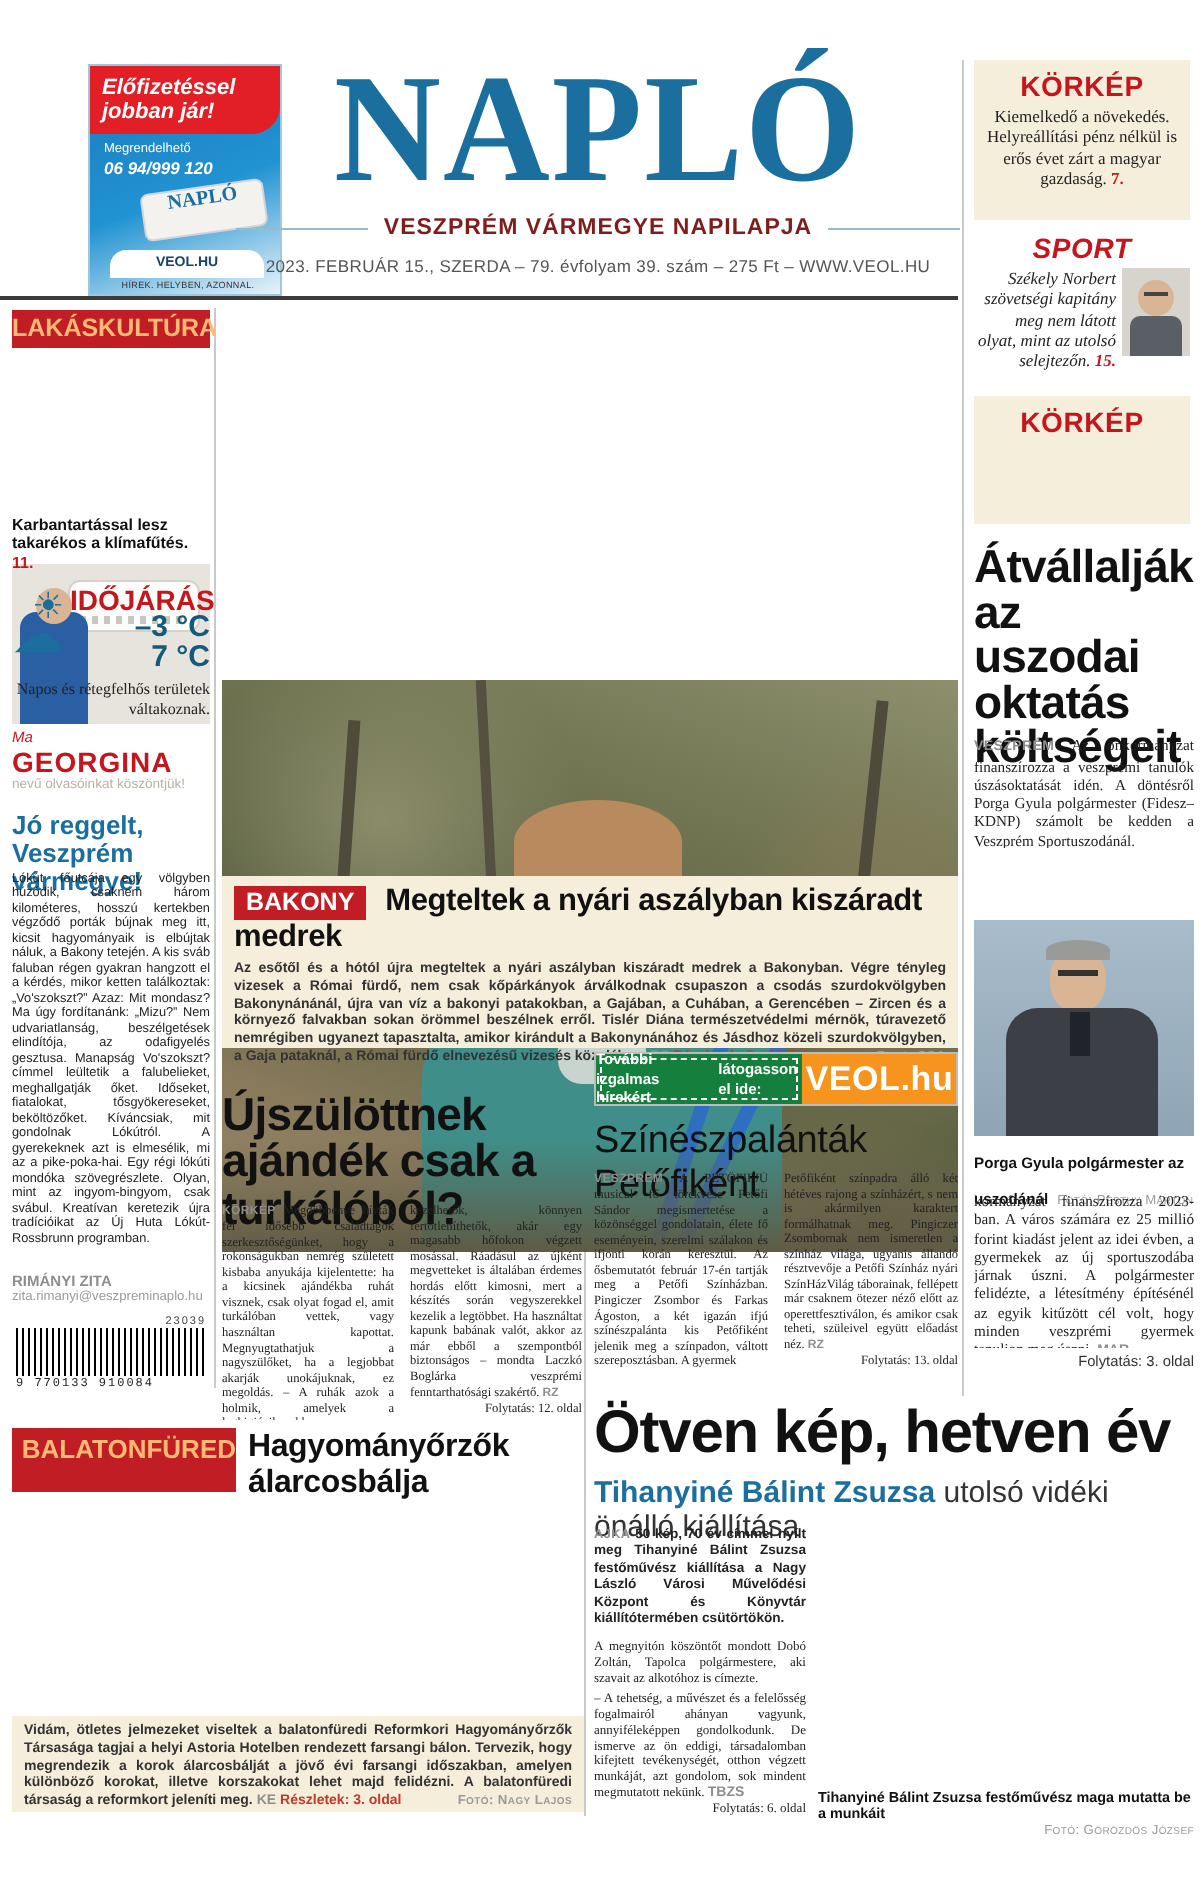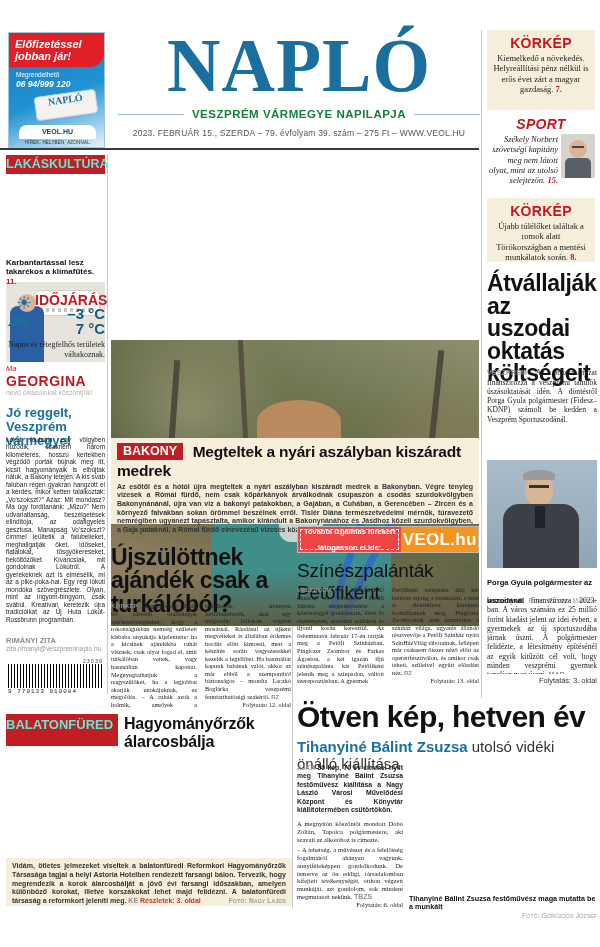--- a/index.html
+++ b/index.html
@@ -5,28 +5,28 @@
   * { margin:0; padding:0; box-sizing:border-box; }
   html,body { background:#e8e8e8; }
   body { font-family:"Liberation Sans", sans-serif; }
   #page { position:relative; width:600px; height:947px; background:#fff; margin:0 auto; overflow:hidden; }
   .abs { position:absolute; }
   .just { text-align:justify; hyphens:auto; }
   .clip { overflow:hidden; }
 
   
   .logo { font-family:"Liberation Serif", serif; font-weight:bold; color:#1a6f9e; font-size:74px; letter-spacing:1px; line-height:1; transform:scaleY(1.04); }
-  .subtitle-row { display:flex; align-items:center; gap:8px; color:#15803d; }
+  .subtitle-row { display:flex; align-items:center; gap:8px; color:#7f1d1d; }
   .subtitle-row .line { flex:1; height:1px; background:#9bb9c9; }
   .subtitle { font-weight:bold; font-size:11.5px; letter-spacing:.5px; }
   .dateline { font-size:8.5px; color:#555; letter-spacing:.2px; }
   .main-rule { height:2px; background:#3a3a3a; }
 
   
-  .ad { background:linear-gradient(160deg,#1b79bd 0%,#2193d2 55%,#e8f3fa 100%); border:1px solid #9ec7de; overflow:hidden; }
+  .ad { background:linear-gradient(160deg,#1b79bd 0%,#2193d2 55%,#e8f3fa 100%); border:1px solid #9ec7de; overflow:hidden;margin-left:36px; }
   .ad-banner { background:#e21f26; color:#fff; font-style:italic; font-weight:bold; font-size:11px; line-height:1.1; padding:5px 6px; border-radius:0 0 14px 0; }
   .ad-order { color:#fff; font-size:6.5px; margin:4px 0 0 7px; }
   .ad-phone { color:#fff; font-style:italic; font-weight:bold; font-size:8.5px; margin:1px 0 0 7px; }
   .ad-paper { background:#f4f2ee; border-radius:4px; border:1px solid #cfd6da; }
   .ad-paper .mini-logo { color:#1a6f9e; font-family:"Liberation Serif",serif; font-weight:bold; font-size:10px; text-align:center; }
   .ad-veol { background:#fff; border-radius:8px 8px 0 0; font-weight:bold; font-size:7px; color:#16426b; text-align:center; padding-top:3px; }
   .ad-tag { font-size:4.5px; color:#333; text-align:center; letter-spacing:.2px; }
 
   
   .vline { width:1px; background:#c9c9c9; }
@@ -37,21 +37,21 @@
   .h-uszoda { font-weight:bold; font-size:23px; line-height:.98; color:#111; letter-spacing:-.4px; }
   .bodytext { font-family:"Liberation Serif",serif; font-size:7.6px; line-height:1.22; color:#222; }
   .lead-loc { font-family:"Liberation Sans",sans-serif; color:#8e8e8e; font-weight:bold; font-size:7px; letter-spacing:.2px; }
   .caption { font-weight:bold; font-size:7.6px; line-height:1.15; color:#111; }
   .credit { color:#9a9a9a; font-size:6.6px; font-variant:small-caps; letter-spacing:.2px; }
   .contread { font-size:7.4px; color:#333; }
   .initials { color:#8e8e8e; font-weight:bold; font-family:"Liberation Sans",sans-serif; font-size:7px; }
   .more-red { color:#c0392b; }
 
   
-  .red-label { background:#c01e24; color:#5eead4; font-weight:bold; text-align:left; }
+  .red-label { background:#c01e24; color:#fdba74; font-weight:bold; text-align:right; }
   .lr-caption { font-weight:bold; font-size:8px; line-height:1.18; color:#111; }
   .wx-title { color:#c5161d; font-weight:bold; font-size:14px; text-align:right; }
   .wx-temp { color:#155a7d; font-weight:bold; font-size:15px; text-align:right; line-height:1.05; }
   .wx-text { font-family:"Liberation Serif",serif; font-size:8px; text-align:right; color:#222; line-height:1.2; }
   .nameday-ma { color:#c5161d; font-style:italic; font-size:7.5px; }
   .nameday-name { color:#c5161d; font-weight:bold; font-size:14px; letter-spacing:.5px; }
   .nameday-suffix { color:#b9b2a6; font-size:6.8px; }
   .greet-h { color:#1a6f9e; font-weight:bold; font-size:13px; line-height:1.08; }
   .greet-body { font-size:6.4px; line-height:1.17; color:#222; text-align:justify; hyphens:auto; }
   .author { color:#8e8e8e; font-weight:bold; font-size:7.5px; }
@@ -64,21 +64,21 @@
   .bakony-label { display:inline-block; background:#c01e24; color:#fff; font-weight:bold; font-size:12.5px; padding:1px 6px 2px; vertical-align:middle; }
   .bakony-h { display:inline; font-weight:bold; font-size:15.5px; color:#111; letter-spacing:-.2px; margin-left:5px; vertical-align:middle; }
   .bakony-body { font-size:7px; font-weight:bold; color:#333; line-height:1.24; text-align:justify; margin-top:3px; }
 
   .h-turkalo { font-weight:bold; font-size:23px; line-height:1.02; letter-spacing:-.4px; color:#111; }
   .twocol { display:flex; gap:8px; }
   .twocol > div { flex:1; }
   .smallbody { font-family:"Liberation Serif",serif; font-size:6.3px; line-height:1.2; color:#222; text-align:justify; hyphens:auto; }
 
   .veol-banner { display:flex; border:1px solid #bcbcbc; }
-  .veol-left { flex:1.35; background:#ef4444; position:relative; display:flex; flex-direction:column; justify-content:space-between; align-items:center; }
+  .veol-left { flex:1.35; background:#15803d; position:relative; display:flex; flex-direction:row; justify-content:space-between; align-items:center; }
   .veol-left .dash { position:absolute; inset:2px; border:1px dashed #fff; }
   .veol-left div { color:#fff; font-weight:bold; font-size:7.5px; line-height:1.25; z-index:1; }
   .veol-right { flex:1; background:#f7941e; color:#fff; font-weight:bold; font-size:17px; display:flex; align-items:center; justify-content:center; letter-spacing:.3px; }
 
   .h-petofi { font-size:19px; color:#111; letter-spacing:-.2px; }
 
   .h-fured { font-weight:bold; font-size:16px; color:#111; letter-spacing:-.2px; }
   .fured-caption-box { background:#f5eedb; padding:4px 6px; }
   .fured-caption { font-size:7px; font-weight:bold; color:#333; line-height:1.25; text-align:justify; }
 
@@ -134,21 +134,20 @@
     <div class="ph ph-sport" style="float:right; width:34px; height:44px; margin:2px 0 2px 3px; position:relative;">
       <div style="left:8px; top:6px; width:18px; height:18px; border-radius:50%; background:#d9b596;"></div>
       <div style="left:11px; top:12px; width:12px; height:2px; background:#444;"></div>
       <div style="left:4px; top:24px; width:26px; height:20px; border-radius:5px 5px 0 0; background:#5a5f66;"></div>
     </div>
     <div class="rail-text" style="text-align:right;"><span>Székely Norbert szövetségi kapitány meg nem látott olyat, mint az utolsó selejtezőn.</span> <span class="pg">15.</span></div>
   </div>
 
   <div class="abs box-beige" style="left:487px; top:198px; width:108px; height:64px;">
     <div class="rail-title">KÖRKÉP</div>
-    <div class="rail-text"><span>Újabb túlélőket találtak a romok alatt Törökországban a mentési munkálatok során.</span> <span class="pg">8.</span></div>
   </div>
 
   <div class="abs h-uszoda" style="left:487px; top:272px; width:110px;">Átvállalják az uszodai oktatás költségeit</div>
   <div class="abs bodytext just clip" style="left:487px; top:368px; width:110px; height:56px;">
     <span class="lead-loc">VESZPRÉM</span> <span>Az önkormányzat finanszírozza a veszprémi tanulók úszásoktatását idén. A döntésről Porga Gyula polgármester (Fidesz–KDNP) számolt be kedden a Veszprém Sportuszodánál.</span>
   </div>
 
   <div class="abs ph ph-porga" style="left:487px; top:460px; width:110px; height:108px;">
     <div style="left:38px; top:14px; width:28px; height:32px; border-radius:45%; background:#d9b596;"></div>
     <div style="left:42px; top:25px; width:20px; height:3px; background:#333;"></div>

